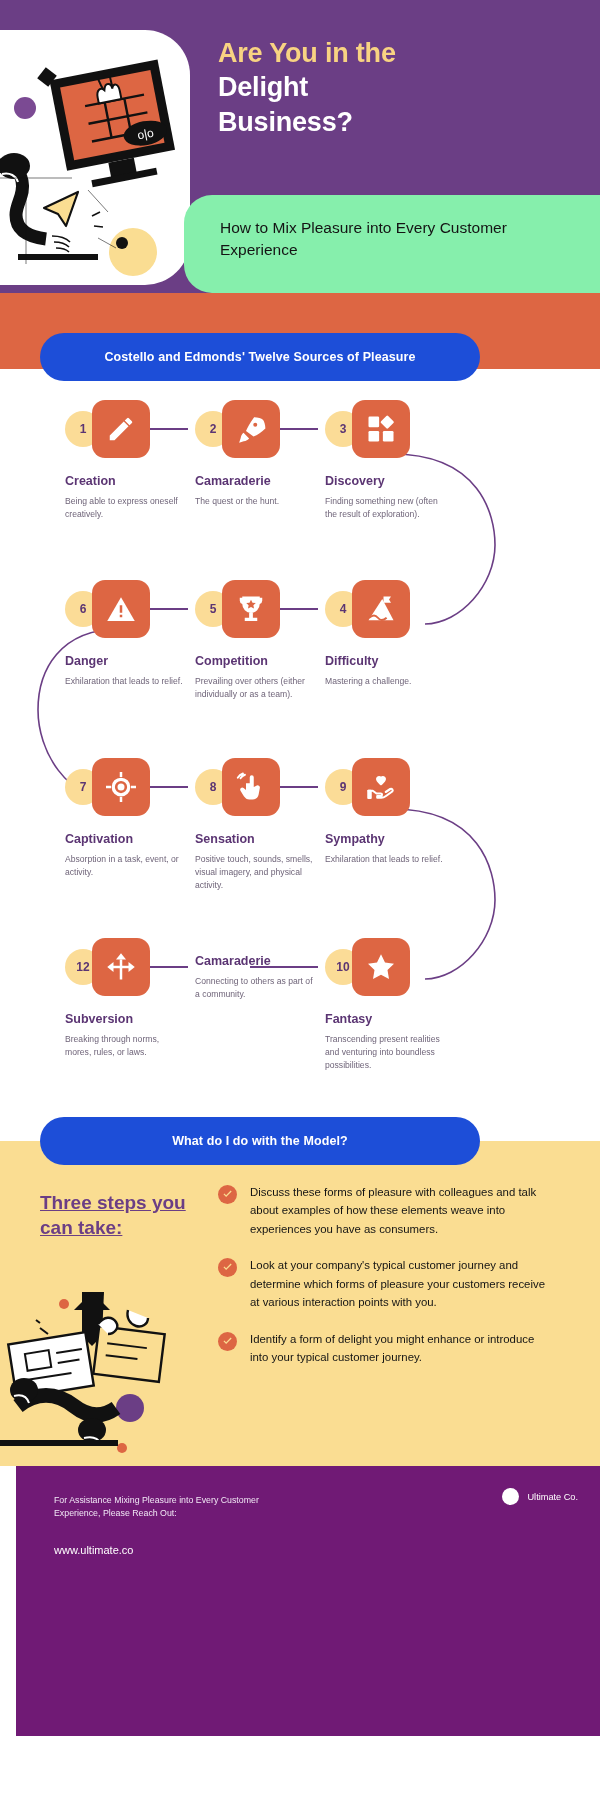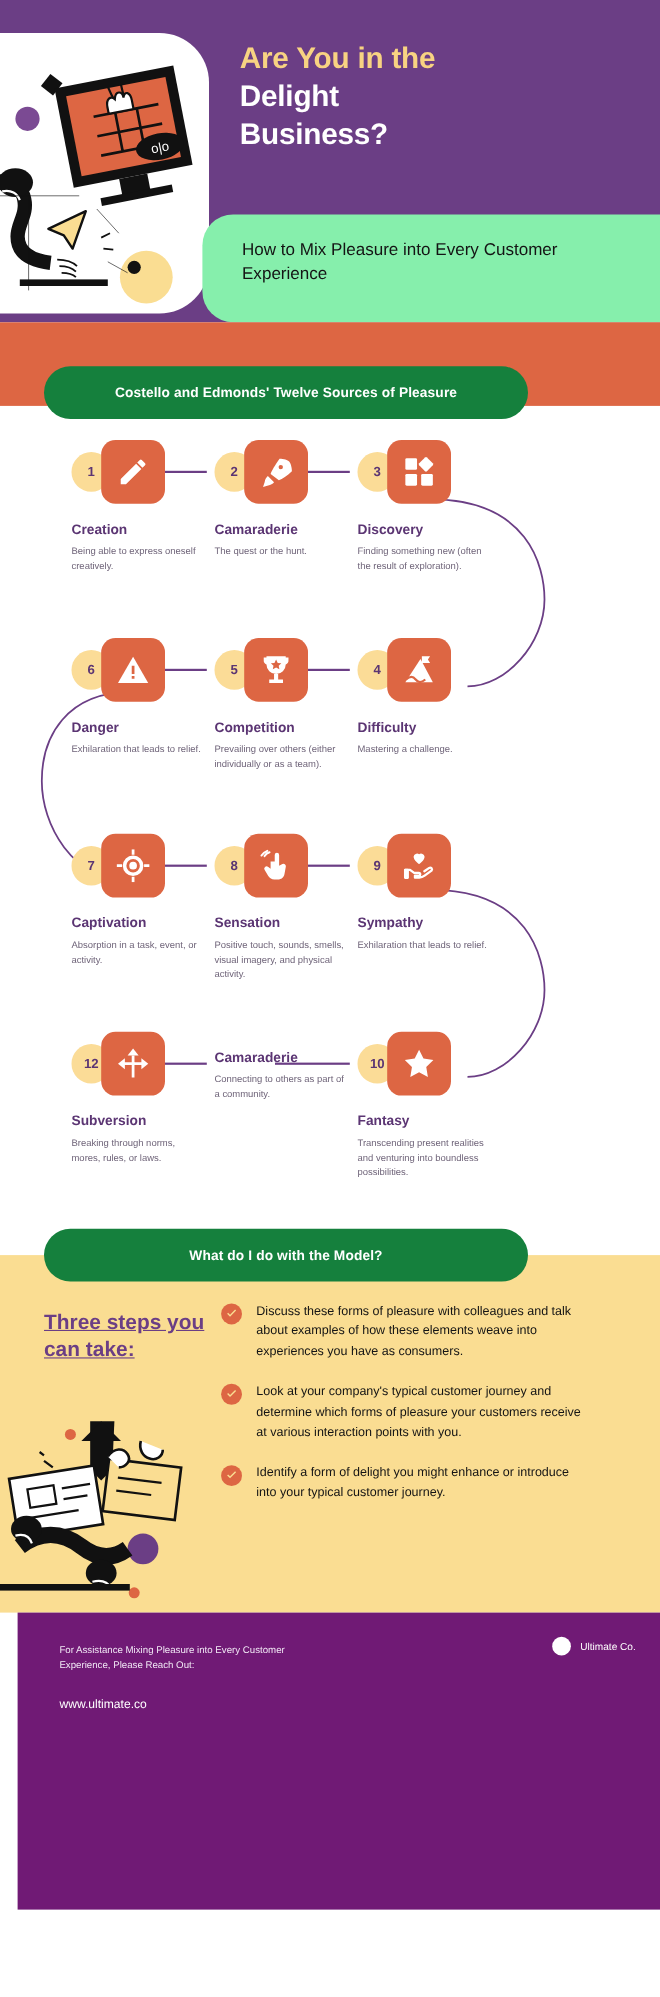--- a/index.html
+++ b/index.html
@@ -25,21 +25,21 @@
     background:#86efac; border-top-left-radius:28px; border-bottom-left-radius:28px;
   }
   .hdr-sub-text {
     position:absolute; left:36px; top:22px; width:330px;
     font-size:15.5px; line-height:1.42; color:#141414;
   }
   .orange-band { position:absolute; left:0; top:293px; width:600px; height:76px; background:#dd6643; }
 
   
   .pill {
-    position:absolute; background:#15803d; border-radius:30px;
+    position:absolute; background:#1d4ed8; border-radius:30px;
     display:flex; align-items:center; justify-content:center;
     color:#ffffff; font-weight:bold; font-size:12.5px; letter-spacing:0.1px;
   }
   #pill-sources { left:40px; top:333px; width:440px; height:48px; }
   #pill-model   { left:40px; top:1117px; width:440px; height:48px; }
 
   
   .grid { position:absolute; left:0; top:400px; width:600px; height:700px; }
   .row { position:absolute; left:0; width:600px; height:176px; }
   .cell { position:absolute; width:150px; }
@@ -63,21 +63,21 @@
   }
   .curve { position:absolute; }
   .curve path { fill:none; stroke:#6b3e85; stroke-width:1.6; }
 
   
   .bottom { position:absolute; left:0; top:1141px; width:600px; height:325px; background:#fadd92; }
   .steps-head {
     position:absolute; left:40px; top:1191px; width:170px;
     font-size:19px; font-weight:bold; line-height:1.3; color:#6b3e85;text-decoration:underline;
   }
-  .steps-list { position:absolute; left:201px; top:1183px; width:335px; }
+  .steps-list { position:absolute; left:218px; top:1183px; width:335px; }
   .step { display:flex; margin-bottom:18px; }
   .step-check {
     flex:0 0 auto; width:19px; height:19px; border-radius:50%; background:#dd6643;
     margin-right:13px; margin-top:2px; position:relative;
   }
   .step-check svg { position:absolute; left:4px; top:4px; width:11px; height:11px; fill:#fadd92; }
   .step-text { font-size:11.4px; line-height:1.62; color:#141414; }
   .bottom-illo { position:absolute; left:0; top:1280px; width:205px; height:186px; overflow:hidden; }
 
   

